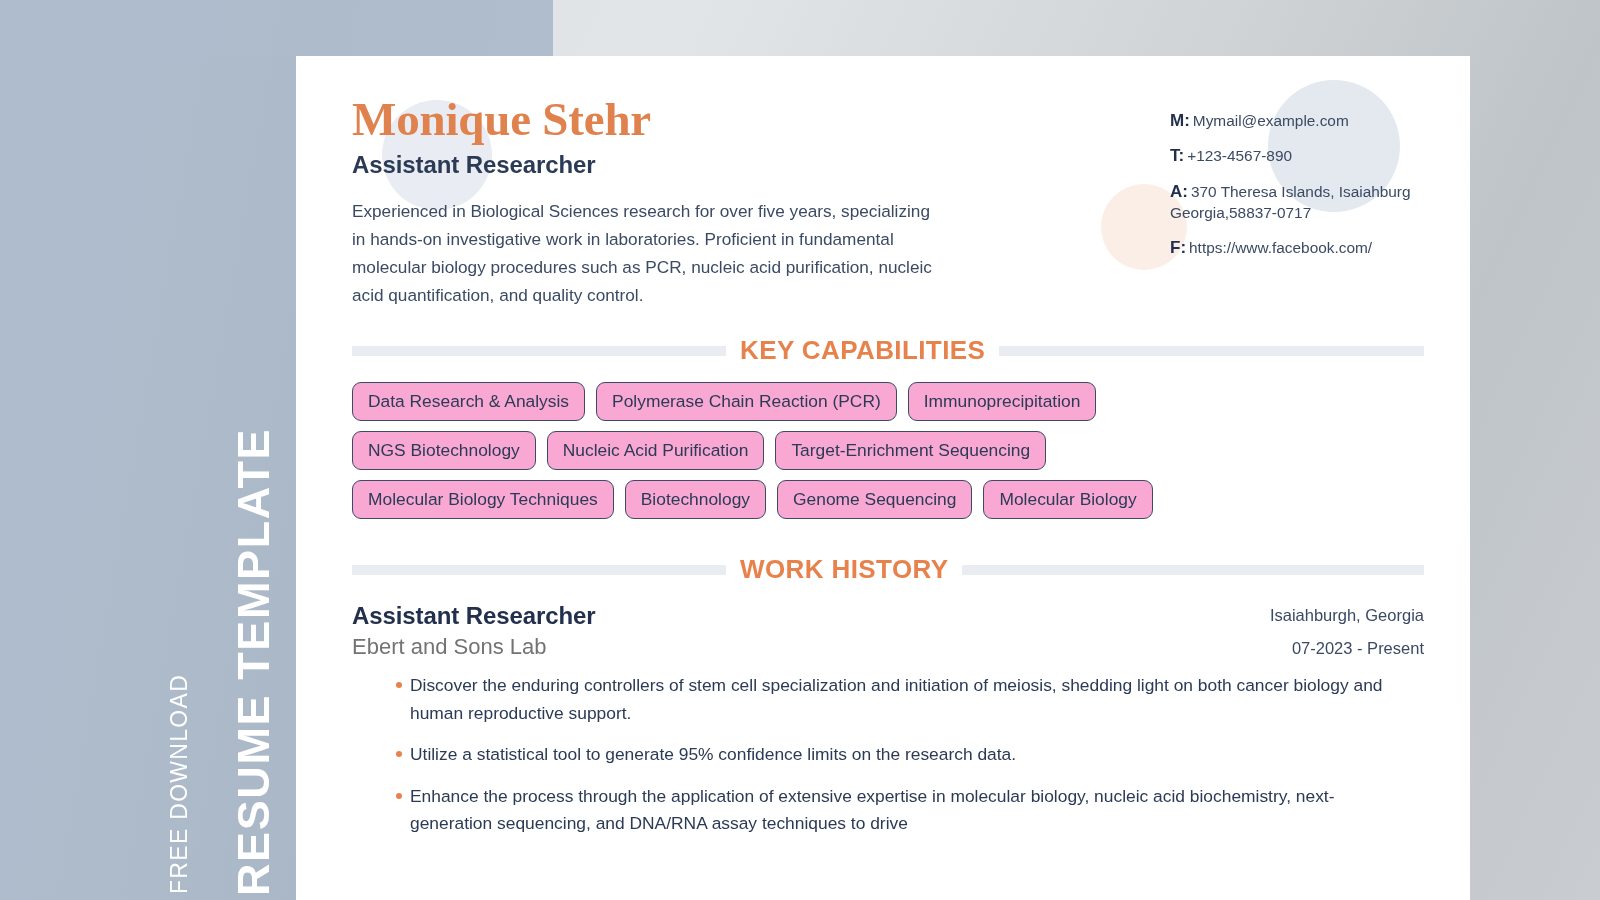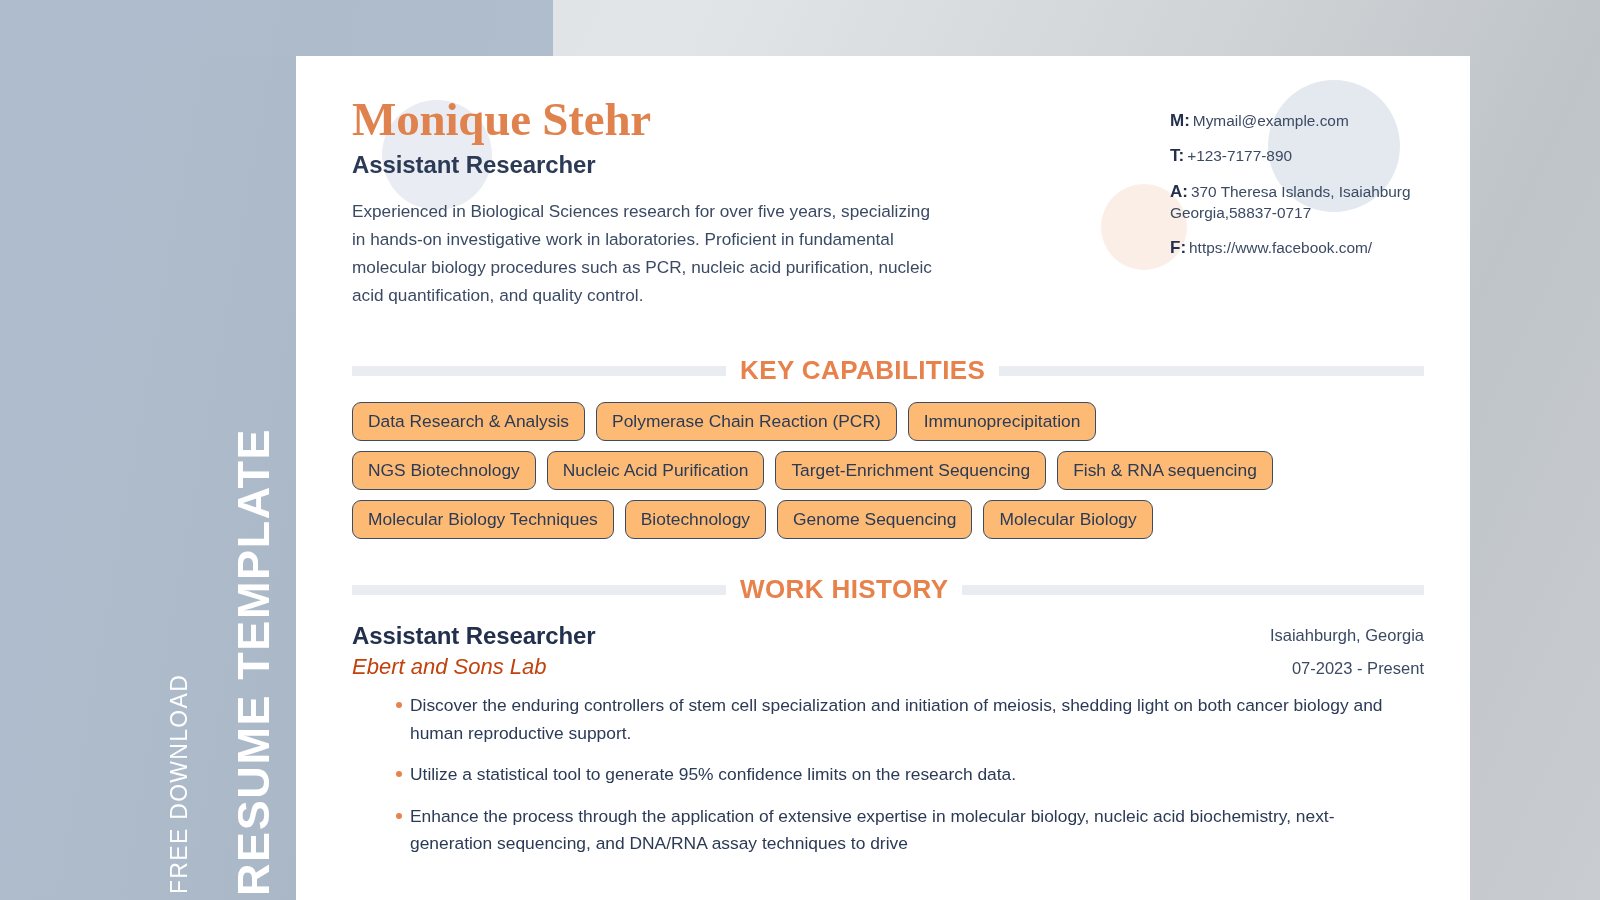--- a/index.html
+++ b/index.html
@@ -130,54 +130,53 @@
   .rule { flex:1; height:10px; background:#e9edf2; }
   .rule-left  { max-width:374px; }
   .section-title {
     font-size:26px;
     font-weight:700;
     color:#e8824c;
     letter-spacing:0.4px;
     white-space:nowrap;
   }
 
-  #key-capabilities-header { margin-top:46px; }
+  #key-capabilities-header { margin-top:26px; }
   #work-history-header { margin-top:35px; }
 
   
   #skills-rows { padding:16px 46px 0 56px; }
   .skill-row { display:flex; gap:11px; margin-bottom:10px; }
   .skill-pill {
     border:1.4px solid #3c4a64;
     border-radius:9px;
     padding:8px 15px 9px;
     font-size:17.4px;
     color:#2b3a55;
     line-height:1.15;
     white-space:nowrap;
-    background:#fdba74;
+    background:#f9a8d4;
   }
 
   
   #work-entry { padding:17px 46px 0 56px; }
   #work-entry-top { display:flex; align-items:flex-start; }
   #work-entry-left { flex:1; }
   #work-entry-right { text-align:right; padding-top:4px; }
 
   #work-role {
     font-size:24px;
     font-weight:700;
     color:#22304d;
     letter-spacing:-0.1px;
   }
   #work-company {
     font-size:22px;
-    color:#c2410c;
+    color:#737373;
     margin-top:4px;
-    font-style:italic;
   }
   #work-location {
     font-size:16.5px;
     color:#3b4a63;
   }
   #work-dates {
     font-size:16.5px;
     color:#3b4a63;
     margin-top:14px;
   }
@@ -223,21 +222,21 @@
         <div id="full-name">Monique Stehr</div>
         <div id="job-title-header">Assistant Researcher</div>
         <div id="summary-paragraph">Experienced in Biological Sciences research for over five years, specializing in hands-on investigative work in laboratories. Proficient in fundamental molecular biology procedures such as PCR, nucleic acid purification, nucleic acid quantification, and quality control.</div>
       </div>
 
       <div id="contact-block">
         <div class="contact-row">
           <span class="contact-label">M:</span><span>Mymail@example.com</span>
         </div>
         <div class="contact-row">
-          <span class="contact-label">T:</span><span>+123-7177-890</span>
+          <span class="contact-label">T:</span><span>+123-4567-890</span>
         </div>
         <div class="contact-row contact-wrap">
           <span class="contact-label">A:</span><span>370 Theresa Islands, Isaiahburg Georgia,58837-0717</span>
         </div>
         <div class="contact-row">
           <span class="contact-label">F:</span><span>https://www.facebook.com/</span>
         </div>
       </div>
 
     </div>
@@ -251,21 +250,20 @@
     <div id="skills-rows">
       <div class="skill-row">
         <div class="skill-pill">Data Research &amp; Analysis</div>
         <div class="skill-pill">Polymerase Chain Reaction (PCR)</div>
         <div class="skill-pill">Immunoprecipitation</div>
       </div>
       <div class="skill-row">
         <div class="skill-pill">NGS Biotechnology</div>
         <div class="skill-pill">Nucleic Acid Purification</div>
         <div class="skill-pill">Target-Enrichment Sequencing</div>
-        <div class="skill-pill">Fish &amp; RNA sequencing</div>
       </div>
       <div class="skill-row">
         <div class="skill-pill">Molecular Biology Techniques</div>
         <div class="skill-pill">Biotechnology</div>
         <div class="skill-pill">Genome Sequencing</div>
         <div class="skill-pill">Molecular Biology</div>
       </div>
     </div>
 
     <div class="section-header" id="work-history-header">

